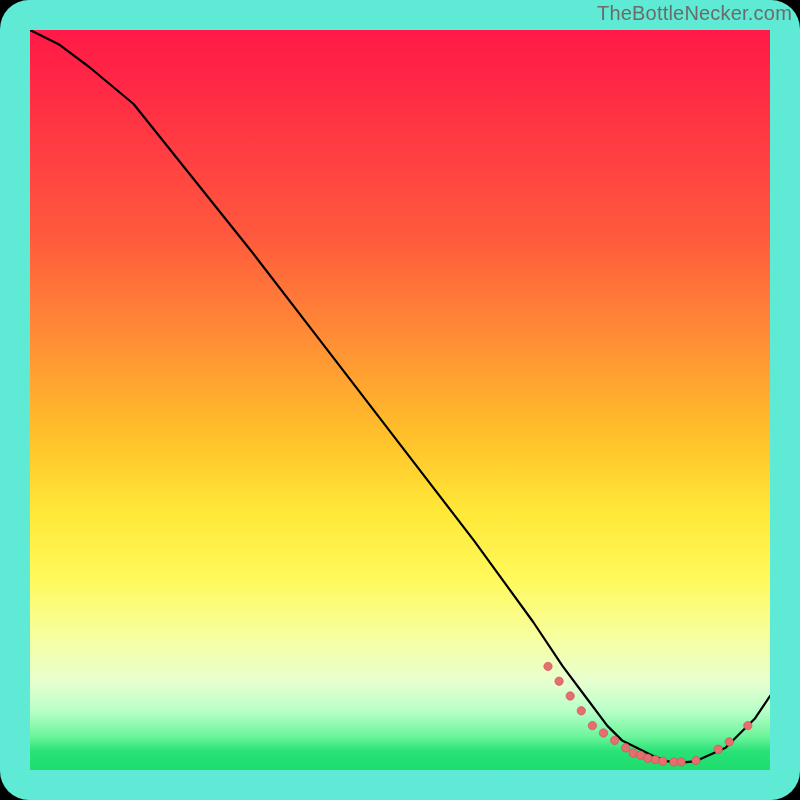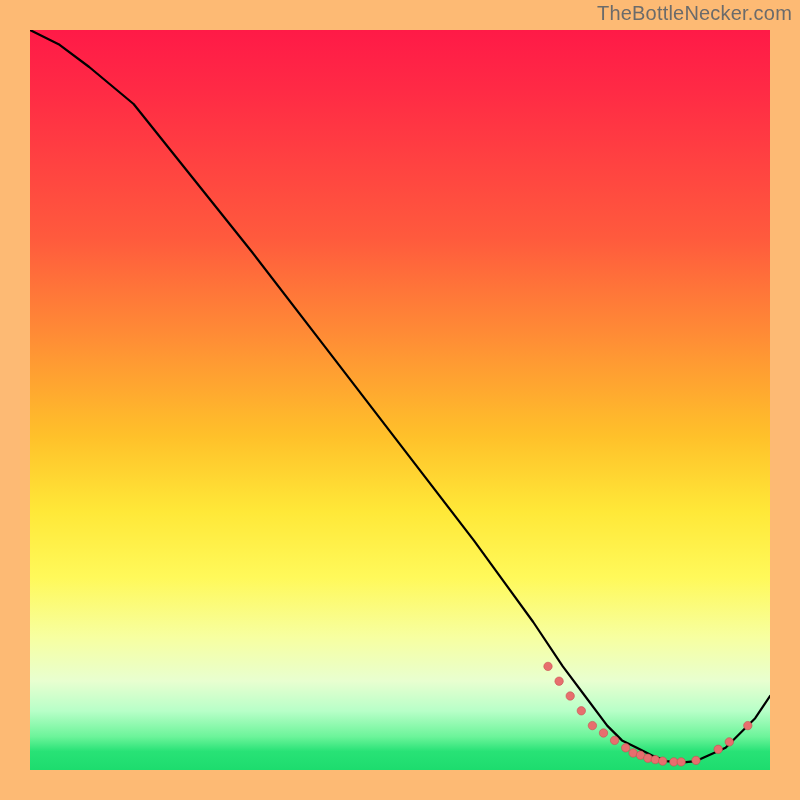--- a/index.html
+++ b/index.html
@@ -8,21 +8,22 @@
     width: 800px;
     height: 800px;
     background: #000;
     overflow: hidden;
     font-family: Arial, Helvetica, sans-serif;
   }
   .frame {
     position: relative;
     width: 800px;
     height: 800px;
-    background: #fdba74;
+    background: #5eead4;
+    border-radius: 29px;
   }
   .watermark {
     position: absolute;
     top: 2px;
     right: 8px;
     color: #6b6b6b;
     font-size: 20px;
     font-weight: 500;
     letter-spacing: 0.2px;
     user-select: none;

